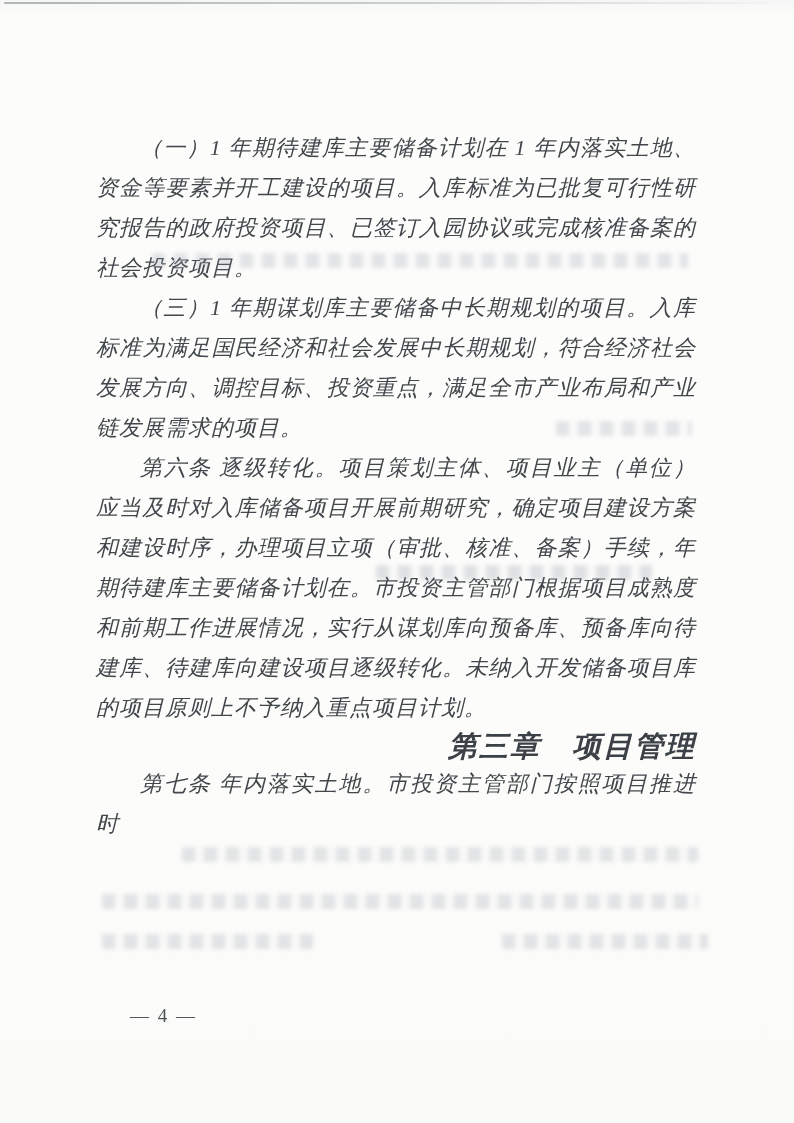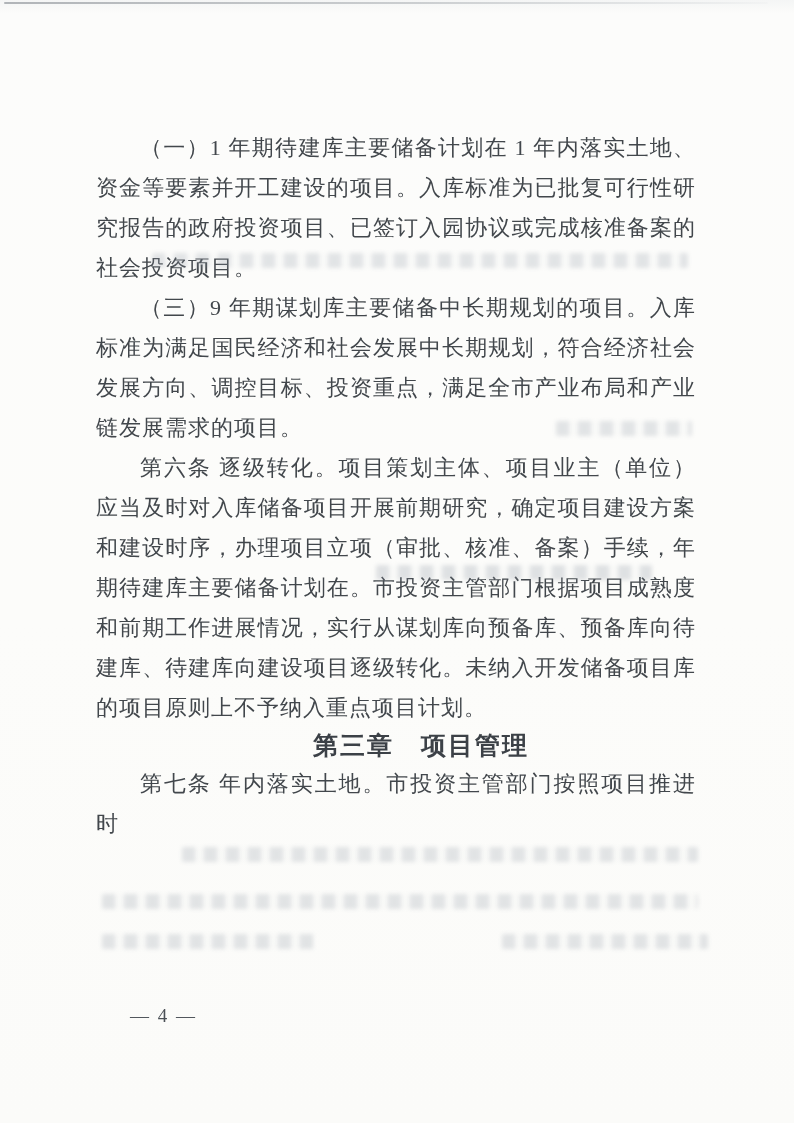--- a/index.html
+++ b/index.html
@@ -19,25 +19,25 @@
     background: linear-gradient(90deg, rgba(120,126,133,0.55) 0%, rgba(140,146,152,0.40) 55%, rgba(170,176,182,0.18) 90%, rgba(180,186,192,0.05) 100%);
     border-radius: 1px;
   }
   .content {
     position: absolute; left: 96px; top: 128px; width: 600px;
     color: #42474c;
     font-size: 22px; line-height: 40px;
     letter-spacing: 1px;
     text-align: justify;
   }
-  .content p { margin: 0; text-indent: 2em; }
+  .content p { margin: 0; text-indent: 2em; font-style: italic; }
   .chapter {
     margin: 33px 0 9px 0;
-    font-size: 25px; line-height: 36px;
-    font-weight: bold; text-align: center;
+    font-size: 29px; line-height: 36px;
+    font-weight: bold; text-align: right;
     letter-spacing: 2px; color: #3c4147;
     text-indent: 0;
   }
   .page-number {
     position: absolute; left: 130px; top: 1003px;
     font-size: 19px; line-height: 26px;
     color: #4b5056; letter-spacing: 2px;
   }
   
   .bleed {
@@ -56,21 +56,21 @@
   .b7 { left: 502px; top: 934px; width: 206px; }
 </style>
 </head>
 <body>
 
 <div class="page">
   <div class="edge-line"></div>
 
   <div class="content">
     <p>（一）1 年期待建库主要储备计划在 1 年内落实土地、资金等要素并开工建设的项目。入库标准为已批复可行性研究报告的政府投资项目、已签订入园协议或完成核准备案的社会投资项目。</p>
-    <p>（三）9 年期谋划库主要储备中长期规划的项目。入库标准为满足国民经济和社会发展中长期规划，符合经济社会发展方向、调控目标、投资重点，满足全市产业布局和产业链发展需求的项目。</p>
+    <p>（三）1 年期谋划库主要储备中长期规划的项目。入库标准为满足国民经济和社会发展中长期规划，符合经济社会发展方向、调控目标、投资重点，满足全市产业布局和产业链发展需求的项目。</p>
     <p>第六条 逐级转化。项目策划主体、项目业主（单位）应当及时对入库储备项目开展前期研究，确定项目建设方案和建设时序，办理项目立项（审批、核准、备案）手续，年期待建库主要储备计划在。市投资主管部门根据项目成熟度和前期工作进展情况，实行从谋划库向预备库、预备库向待建库、待建库向建设项目逐级转化。未纳入开发储备项目库的项目原则上不予纳入重点项目计划。</p>
     <p class="chapter">第三章　项目管理</p>
     <p>第七条 年内落实土地。市投资主管部门按照项目推进时</p>
   </div>
 
   <div class="bleed b1"></div>
   <div class="bleed b2"></div>
   <div class="bleed b3"></div>
   <div class="bleed b4"></div>
   <div class="bleed b5"></div>

